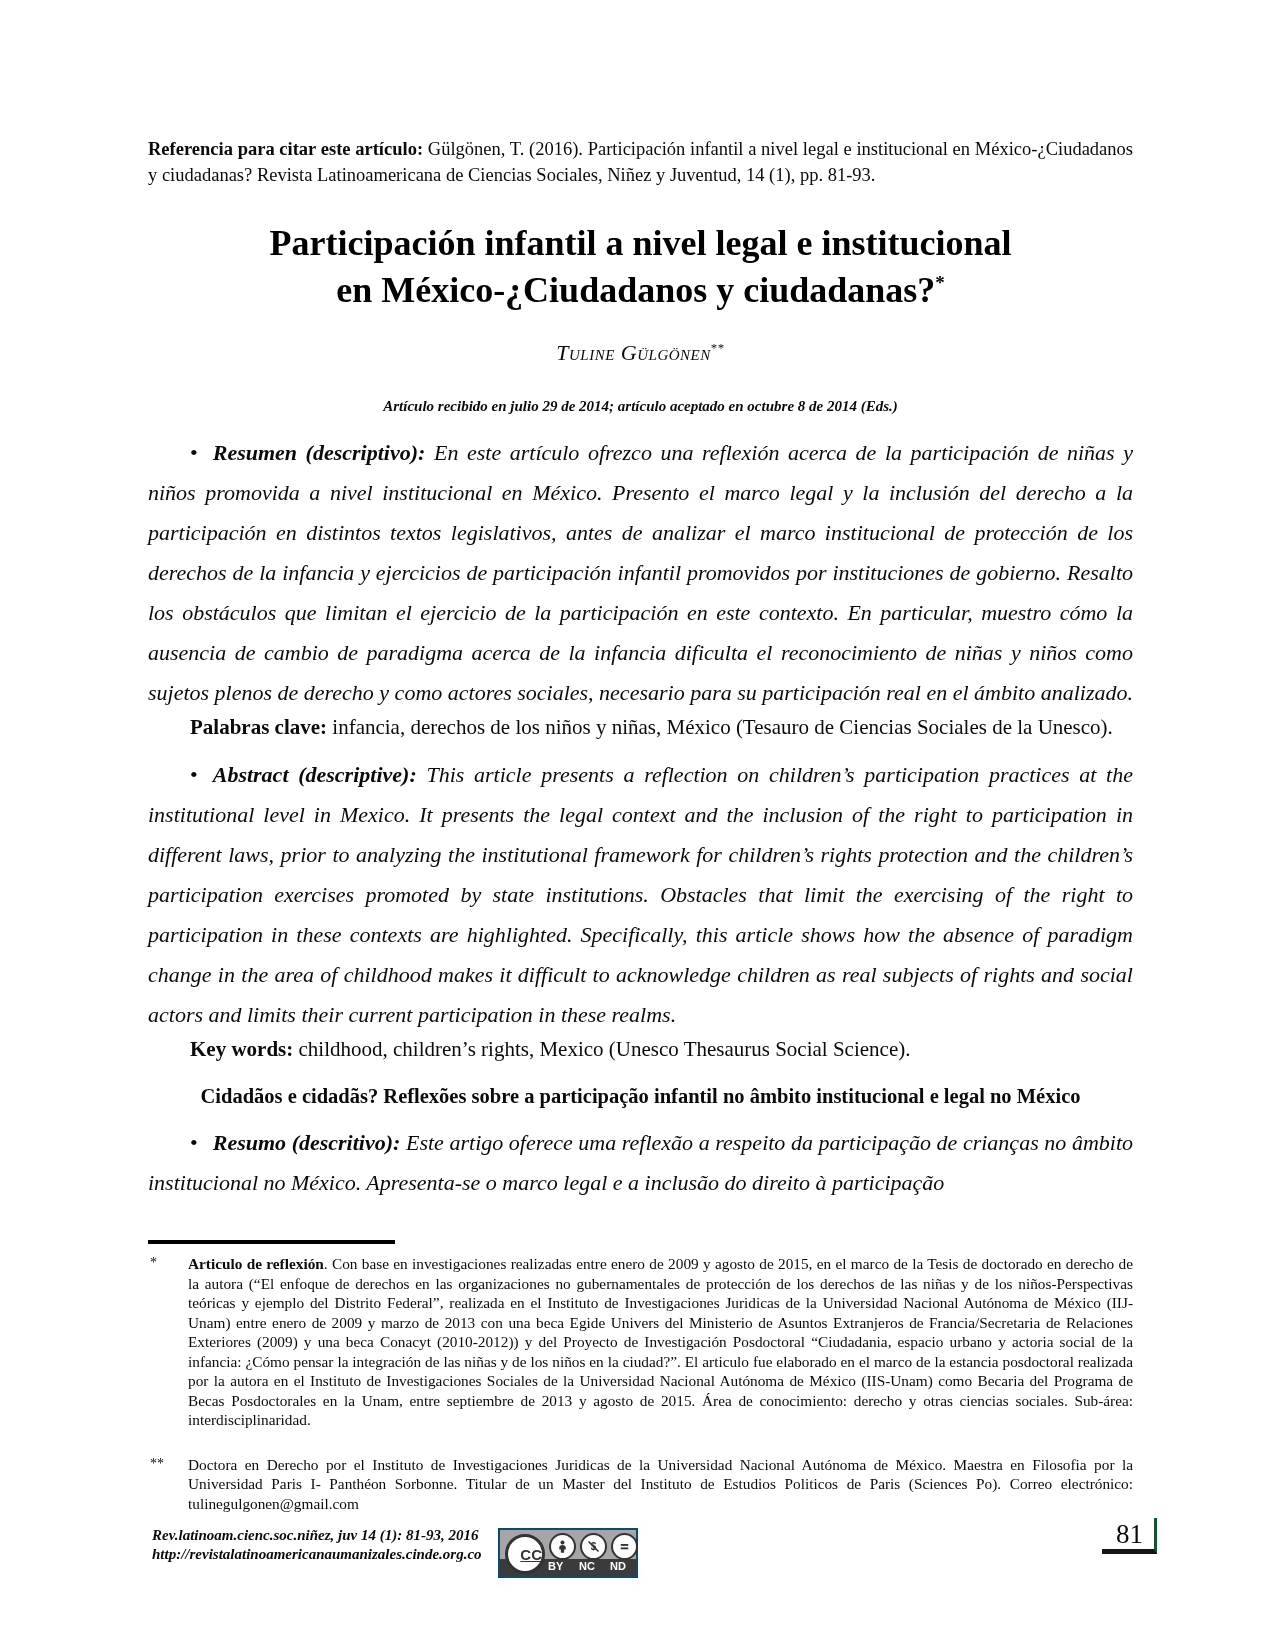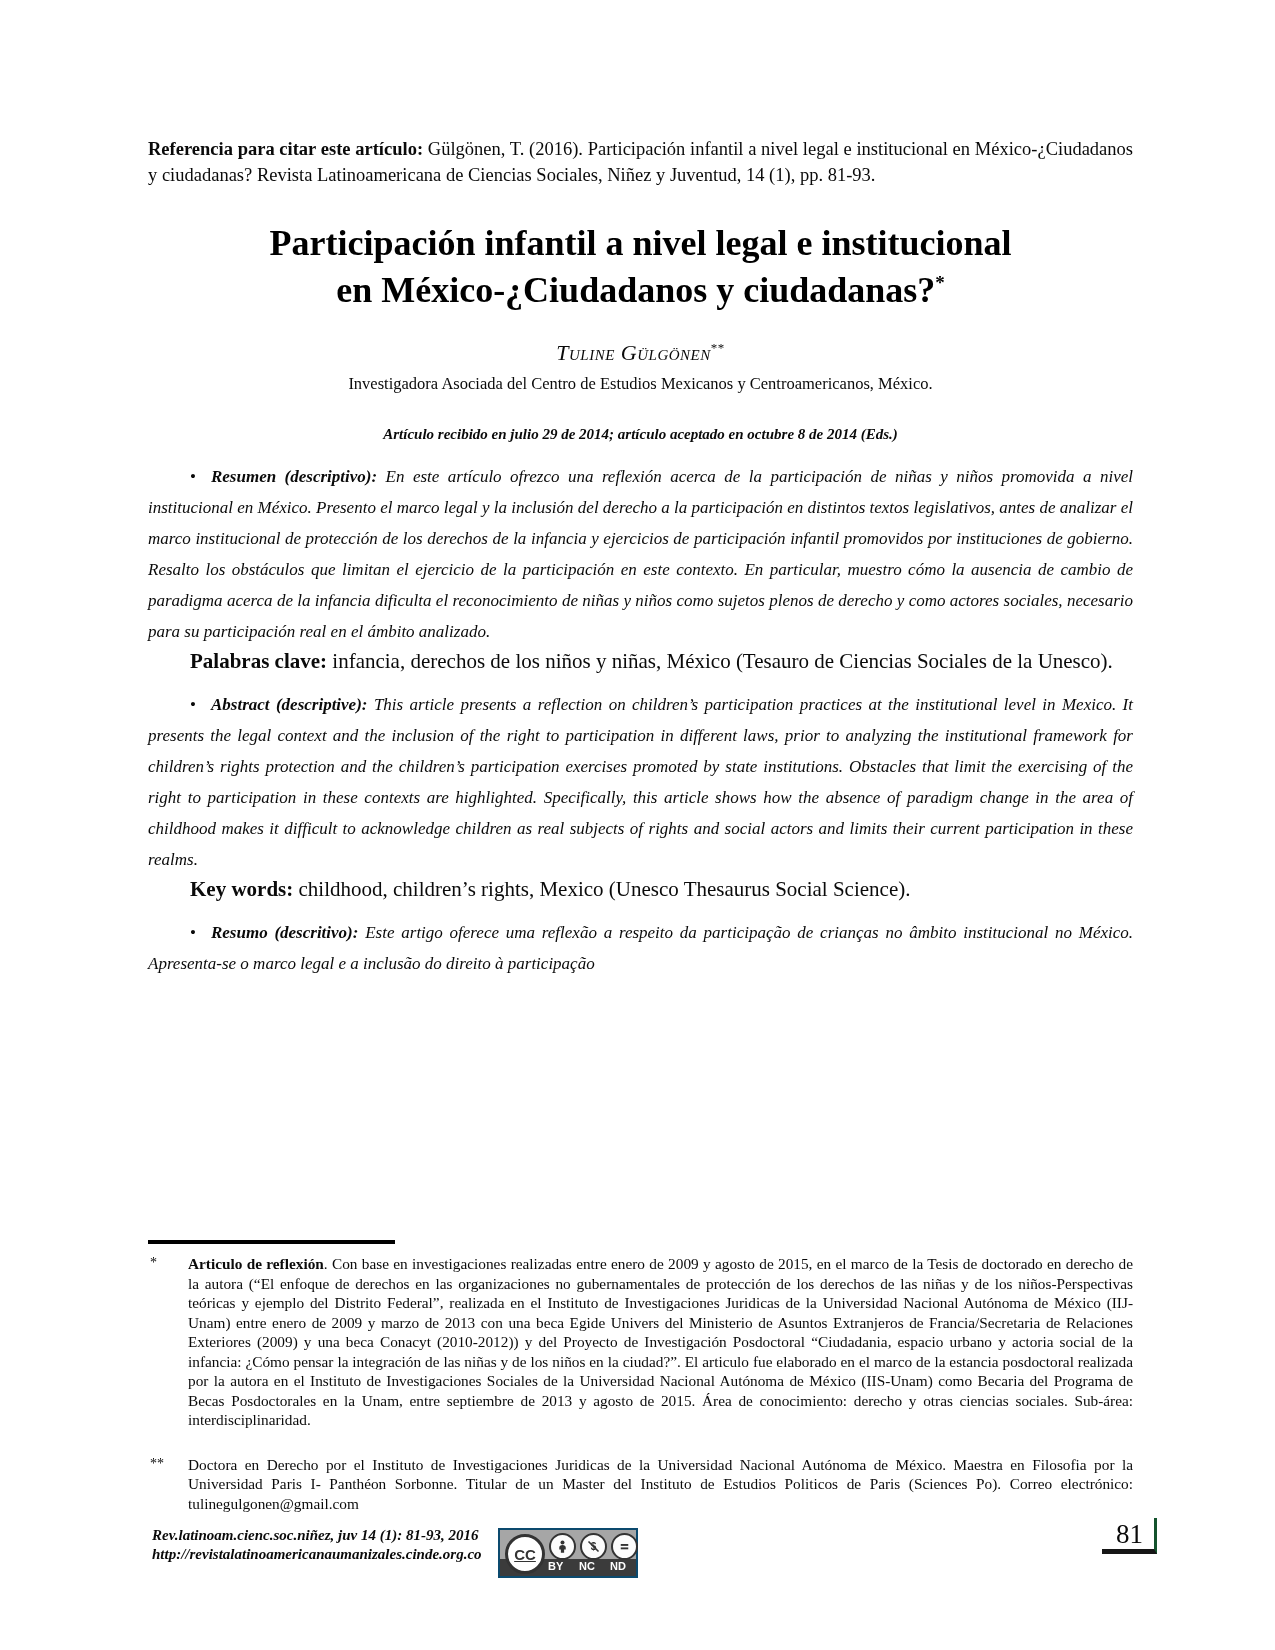--- a/index.html
+++ b/index.html
@@ -12,21 +12,21 @@
 
   .title { font-size:36px; line-height:47px; font-weight:bold; text-align:center; margin:32px 0 0 0; color:#000; }
   .title sup { font-size:19px; vertical-align:super; line-height:0; }
 
   .author { text-align:center; margin-top:26px; font-size:22px; font-style:italic; font-variant:small-caps; letter-spacing:0.5px; }
   .author sup { font-size:13px; font-style:normal; line-height:0; }
   .affiliation { text-align:center; font-size:16.5px; margin-top:7px; line-height:21px; }
 
   .dates { text-align:center; font-weight:bold; font-style:italic; font-size:15px; margin-top:27px; line-height:27px; }
 
-  .abstract { font-size:17px; line-height:31px; text-align:justify; font-style:italic; text-indent:42px; margin:13px 0 0 0; }
+  .abstract { font-size:22px; line-height:40px; text-align:justify; font-style:italic; text-indent:42px; margin:13px 0 0 0; }
   .abstract .bullet { font-style:normal; margin-right:15px; }
   .abstract b { font-weight:bold; }
 
   .keywords { font-size:21px; line-height:28.8px; text-align:justify; text-indent:42px; margin:0; }
   .keywords b { font-weight:bold; }
 
   .section-heading { font-size:20.5px; line-height:28px; text-align:center; font-weight:bold; margin:18px 0 0 0; }
 
   .footnotes { position:absolute; left:148px; top:1240px; width:985px; }
   .fn-rule { width:247px; height:0; border-top:4px solid #000; margin:0 0 10px 0; }
@@ -36,21 +36,21 @@
   .footnote b { font-weight:bold; }
 
   .footer-ref { position:absolute; left:152px; top:1526px; font-size:15px; font-weight:bold; font-style:italic; line-height:19px; }
   .doi-line { margin-top:9px; font-weight:normal; font-style:normal; font-size:15.5px; }
   .doi-line i { font-style:italic;font-family:Liberation Serif, serif; }
 
   .cc-badge { position:absolute; left:498px; top:1528px; width:140px; height:50px; background:#a6a6a6; border:2px solid #0c4a6e; box-sizing:border-box; }
   .cc-strip { position:absolute; left:0; right:0; bottom:0; height:17px; background:#3b3b3b; }
   .cc-lbl { position:absolute; top:1px; color:#ffffff; font-family:"Liberation Sans", sans-serif; font-size:11px; font-weight:bold; }
   .lbl-by { left:48px; } .lbl-nc { left:79px; } .lbl-nd { left:110px; }
-  .cc-big-circle { position:absolute; left:5px; top:4px; width:34px; height:34px; background:#ffffff; border:3px solid #333333; border-radius:50%; display:flex; align-items:center; justify-content:center; font-family:"Liberation Sans", sans-serif; font-weight:bold; font-size:15px; color:#333;text-decoration:underline; }
+  .cc-big-circle { position:absolute; left:5px; top:4px; width:34px; height:34px; background:#ffffff; border:3px solid #333333; border-radius:50%; display:flex; align-items:center; justify-content:flex-end; font-family:"Liberation Sans", sans-serif; font-weight:bold; font-size:15px; color:#333;text-decoration:underline; }
   .cc-small { position:absolute; top:3px; width:23px; height:23px; background:#fcfcfc; border:2px solid #333333; border-radius:50%; display:flex; align-items:center; justify-content:center; }
   .c1 { left:49px; } .c2 { left:80px; } .c3 { left:111px; }
 
   .page-number-box { position:absolute; left:1102px; top:1518px; width:55px; height:36px; border-right:3px solid #14532d; border-bottom:5px solid #161616; box-sizing:border-box; text-align:right; }
   .page-number { display:inline-block; margin-right:11px; font-size:27px; line-height:32px; }
 </style>
 </head>
 <body>
 
 <div class="page">
@@ -59,37 +59,37 @@
     <p class="citation"><b>Referencia para citar este artículo:</b>
       <span>Gülgönen, T. (2016). Participación infantil a nivel legal e institucional en México-¿Ciudadanos y ciudadanas? Revista Latinoamericana de Ciencias Sociales, Niñez y Juventud, 14 (1), pp. 81-93.</span></p>
 
     <h1 class="title">
       <span>Participación infantil a nivel legal e institucional</span><br>
       <span>en México-¿Ciudadanos y ciudadanas?</span><sup>*</sup>
     </h1>
 
     <div class="author"><span>Tuline Gülgönen</span><sup>**</sup></div>
 
-    <div class="affiliation">Investigadora Asociada del Centro de Estudios Mexicanos y Centroamericanos, México.</div>
 
     <div class="dates">Artículo recibido en julio 29 de 2014; artículo aceptado en octubre 8 de 2014 (Eds.)</div>
 
     <p class="abstract"><span class="bullet">•</span><b>Resumen (descriptivo):</b>
       <span>En este artículo ofrezco una reflexión acerca de la participación de niñas y niños promovida a nivel institucional en México. Presento el marco legal y la inclusión del derecho a la participación en distintos textos legislativos, antes de analizar el marco institucional de protección de los derechos de la infancia y ejercicios de participación infantil promovidos por instituciones de gobierno. Resalto los obstáculos que limitan el ejercicio de la participación en este contexto. En particular, muestro cómo la ausencia de cambio de paradigma acerca de la infancia dificulta el reconocimiento de niñas y niños como sujetos plenos de derecho y como actores sociales, necesario para su participación real en el ámbito analizado.</span></p>
 
     <p class="keywords"><b>Palabras clave:</b>
       <span>infancia, derechos de los niños y niñas, México (Tesauro de Ciencias Sociales de la Unesco).</span></p>
 
 
     <p class="abstract"><span class="bullet">•</span><b>Abstract (descriptive):</b>
       <span>This article presents a reflection on children’s participation practices at the institutional level in Mexico. It presents the legal context and the inclusion of the right to participation in different laws, prior to analyzing the institutional framework for children’s rights protection and the children’s participation exercises promoted by state institutions. Obstacles that limit the exercising of the right to participation in these contexts are highlighted. Specifically, this article shows how the absence of paradigm change in the area of childhood makes it difficult to acknowledge children as real subjects of rights and social actors and limits their current participation in these realms.</span></p>
 
     <p class="keywords"><b>Key words:</b>
       <span>childhood, children’s rights, Mexico (Unesco Thesaurus Social Science).</span></p>
 
+    <h2 class="section-heading">Cidadãos e cidadãs? Reflexões sobre a participação infantil no âmbito institucional e legal no México</h2>
 
     <p class="abstract"><span class="bullet">•</span><b>Resumo (descritivo):</b>
       <span>Este artigo oferece uma reflexão a respeito da participação de crianças no âmbito institucional no México. Apresenta-se o marco legal e a inclusão do direito à participação</span></p>
 
   </div>
 
   <div class="footnotes">
     <div class="fn-rule"></div>
     <div class="footnote"><span class="fn-marker">*</span><b>Articulo de reflexión</b><span>. Con base en investigaciones realizadas entre enero de 2009 y agosto de 2015, en el marco de la Tesis de doctorado en derecho de la autora (“El enfoque de derechos en las organizaciones no gubernamentales de protección de los derechos de las niñas y de los niños-Perspectivas teóricas y ejemplo del Distrito Federal”, realizada en el Instituto de Investigaciones Juridicas de la Universidad Nacional Autónoma de México (IIJ-Unam) entre enero de 2009 y marzo de 2013 con una beca Egide Univers del Ministerio de Asuntos Extranjeros de Francia/Secretaria de Relaciones Exteriores (2009) y una beca Conacyt (2010-2012)) y del Proyecto de Investigación Posdoctoral “Ciudadania, espacio urbano y actoria social de la infancia: ¿Cómo pensar la integración de las niñas y de los niños en la ciudad?”. El articulo fue elaborado en el marco de la estancia posdoctoral realizada por la autora en el Instituto de Investigaciones Sociales de la Universidad Nacional Autónoma de México (IIS-Unam) como Becaria del Programa de Becas Posdoctorales en la Unam, entre septiembre de 2013 y agosto de 2015. Área de conocimiento: derecho y otras ciencias sociales. Sub-área: interdisciplinaridad.</span></div>
     <div class="footnote"><span class="fn-marker">**</span><span>Doctora en Derecho por el Instituto de Investigaciones Juridicas de la Universidad Nacional Autónoma de México. Maestra en Filosofia por la Universidad Paris I- Panthéon Sorbonne. Titular de un Master del Instituto de Estudios Politicos de Paris (Sciences Po). Correo electrónico: tulinegulgonen@gmail.com</span></div>

